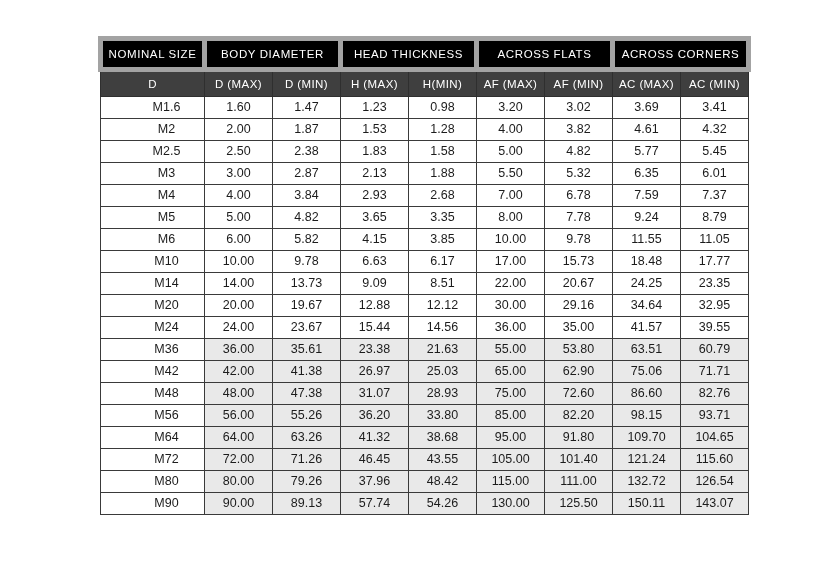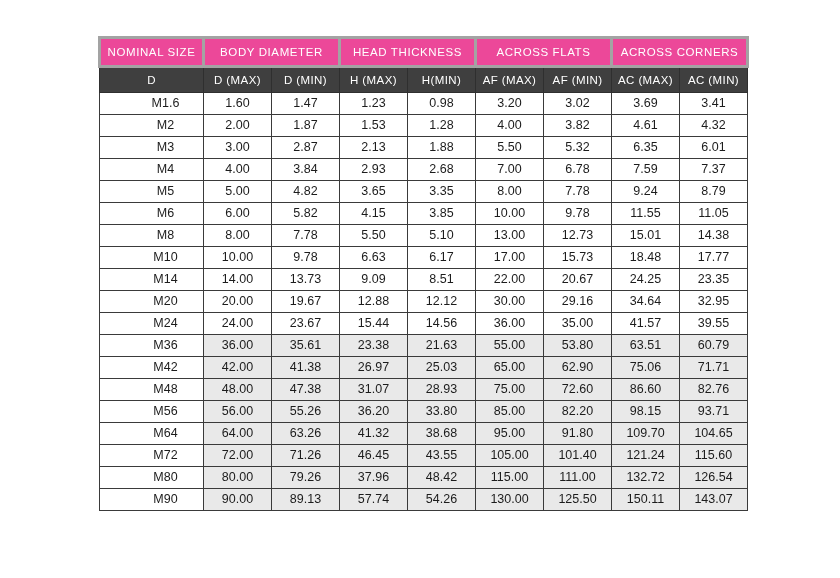--- a/index.html
+++ b/index.html
@@ -35,28 +35,28 @@
     font-size: 12.5px;
     color: #1c1c1c;
     height: 21px;
     padding: 0;
     line-height: 21px;
     overflow: hidden;
     white-space: nowrap;
   }
   
   tr.group-head th {
-    background: #ec4899;
+    background: #000000;
     color: #ffffff;
     font-size: 11.5px;
     letter-spacing: 0.6px;
     font-weight: normal;
     height: 26px;
     line-height: 26px;
-    border: 3px solid #a3a3a3;
+    border: 5px solid #a3a3a3;
   }
   
   tr.sub-head th {
     background: #3f3f3f;
     color: #ffffff;
     font-size: 11.5px;
     letter-spacing: 0.4px;
     font-weight: normal;
     height: 24px;
     line-height: 24px;
@@ -136,20 +136,31 @@
             <td>2.00</td>
             <td>1.87</td>
             <td>1.53</td>
             <td>1.28</td>
             <td>4.00</td>
             <td>3.82</td>
             <td>4.61</td>
             <td>4.32</td>
           </tr>
           <tr class="data-row">
+            <td class="size-cell">M2.5</td>
+            <td>2.50</td>
+            <td>2.38</td>
+            <td>1.83</td>
+            <td>1.58</td>
+            <td>5.00</td>
+            <td>4.82</td>
+            <td>5.77</td>
+            <td>5.45</td>
+          </tr>
+          <tr class="data-row">
             <td class="size-cell">M3</td>
             <td>3.00</td>
             <td>2.87</td>
             <td>2.13</td>
             <td>1.88</td>
             <td>5.50</td>
             <td>5.32</td>
             <td>6.35</td>
             <td>6.01</td>
           </tr>
@@ -180,31 +191,20 @@
             <td>6.00</td>
             <td>5.82</td>
             <td>4.15</td>
             <td>3.85</td>
             <td>10.00</td>
             <td>9.78</td>
             <td>11.55</td>
             <td>11.05</td>
           </tr>
           <tr class="data-row">
-            <td class="size-cell">M8</td>
-            <td>8.00</td>
-            <td>7.78</td>
-            <td>5.50</td>
-            <td>5.10</td>
-            <td>13.00</td>
-            <td>12.73</td>
-            <td>15.01</td>
-            <td>14.38</td>
-          </tr>
-          <tr class="data-row">
             <td class="size-cell">M10</td>
             <td>10.00</td>
             <td>9.78</td>
             <td>6.63</td>
             <td>6.17</td>
             <td>17.00</td>
             <td>15.73</td>
             <td>18.48</td>
             <td>17.77</td>
           </tr>

